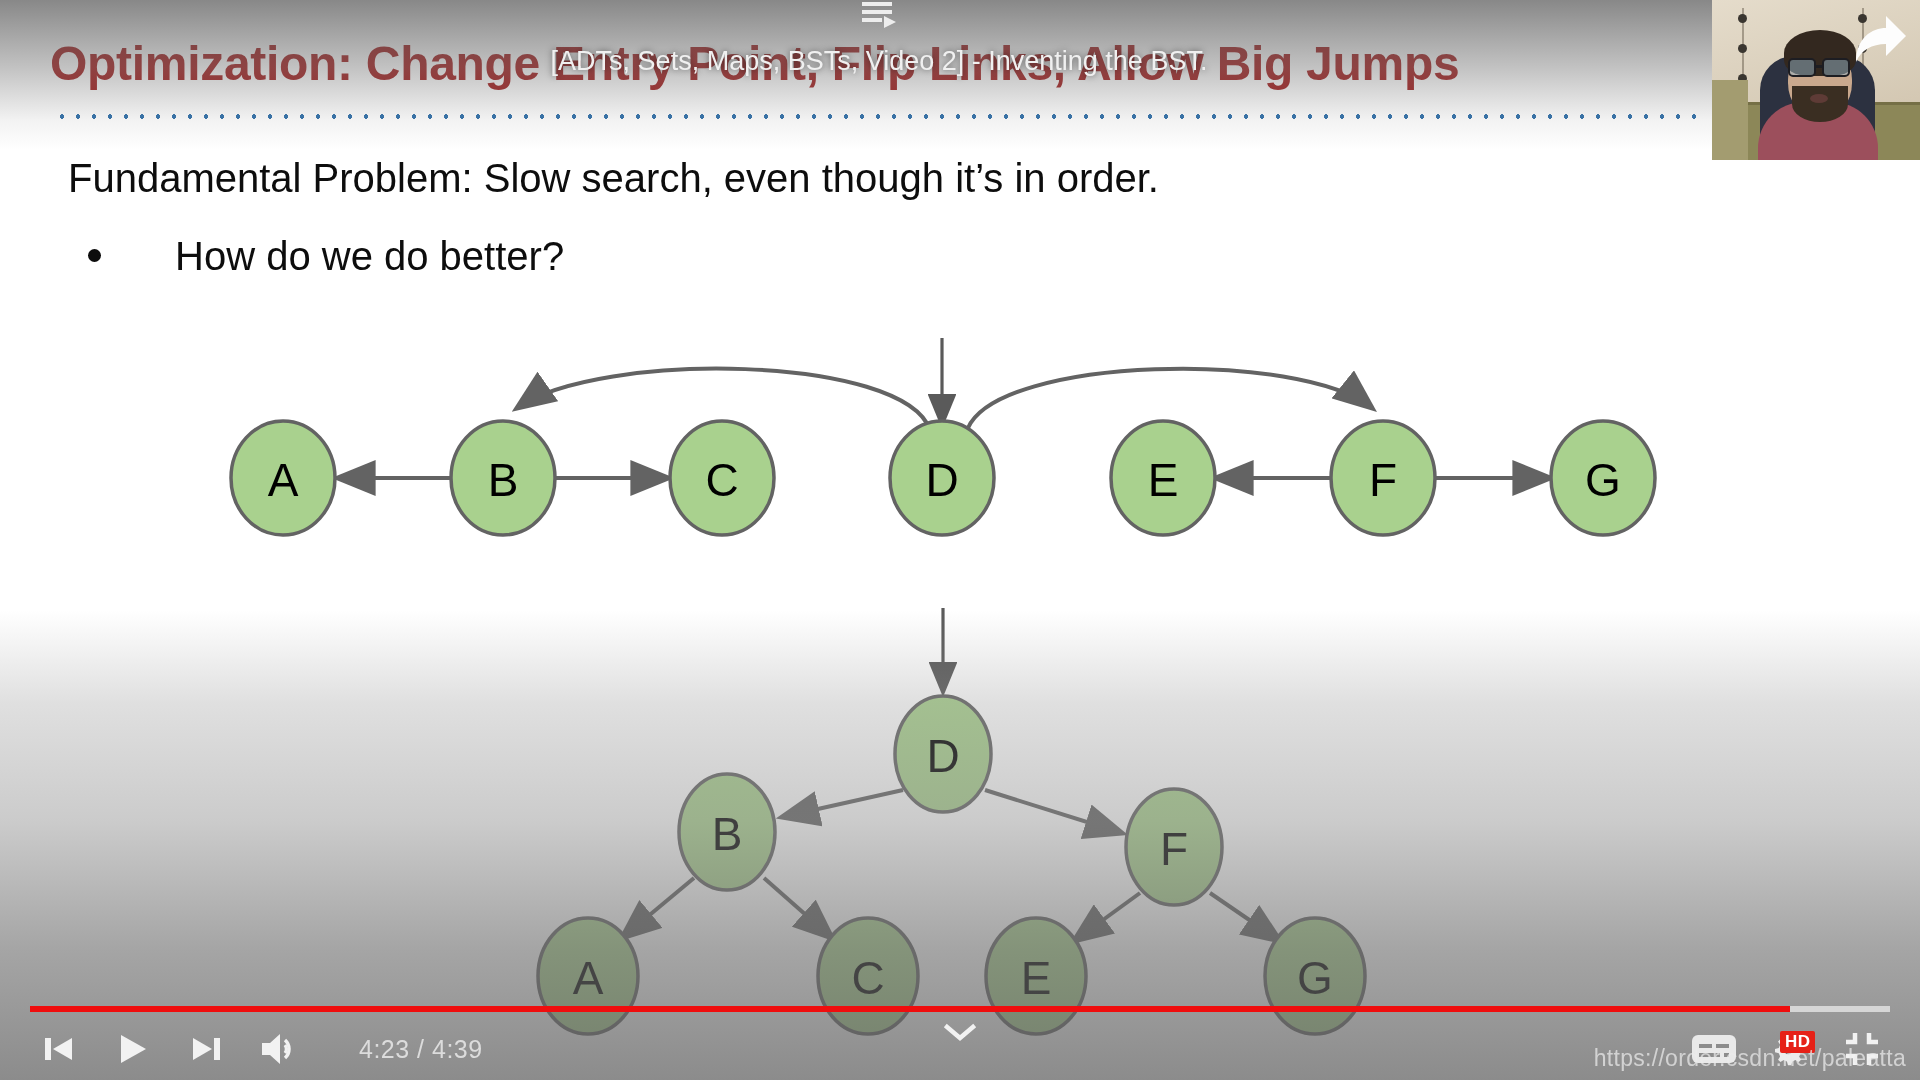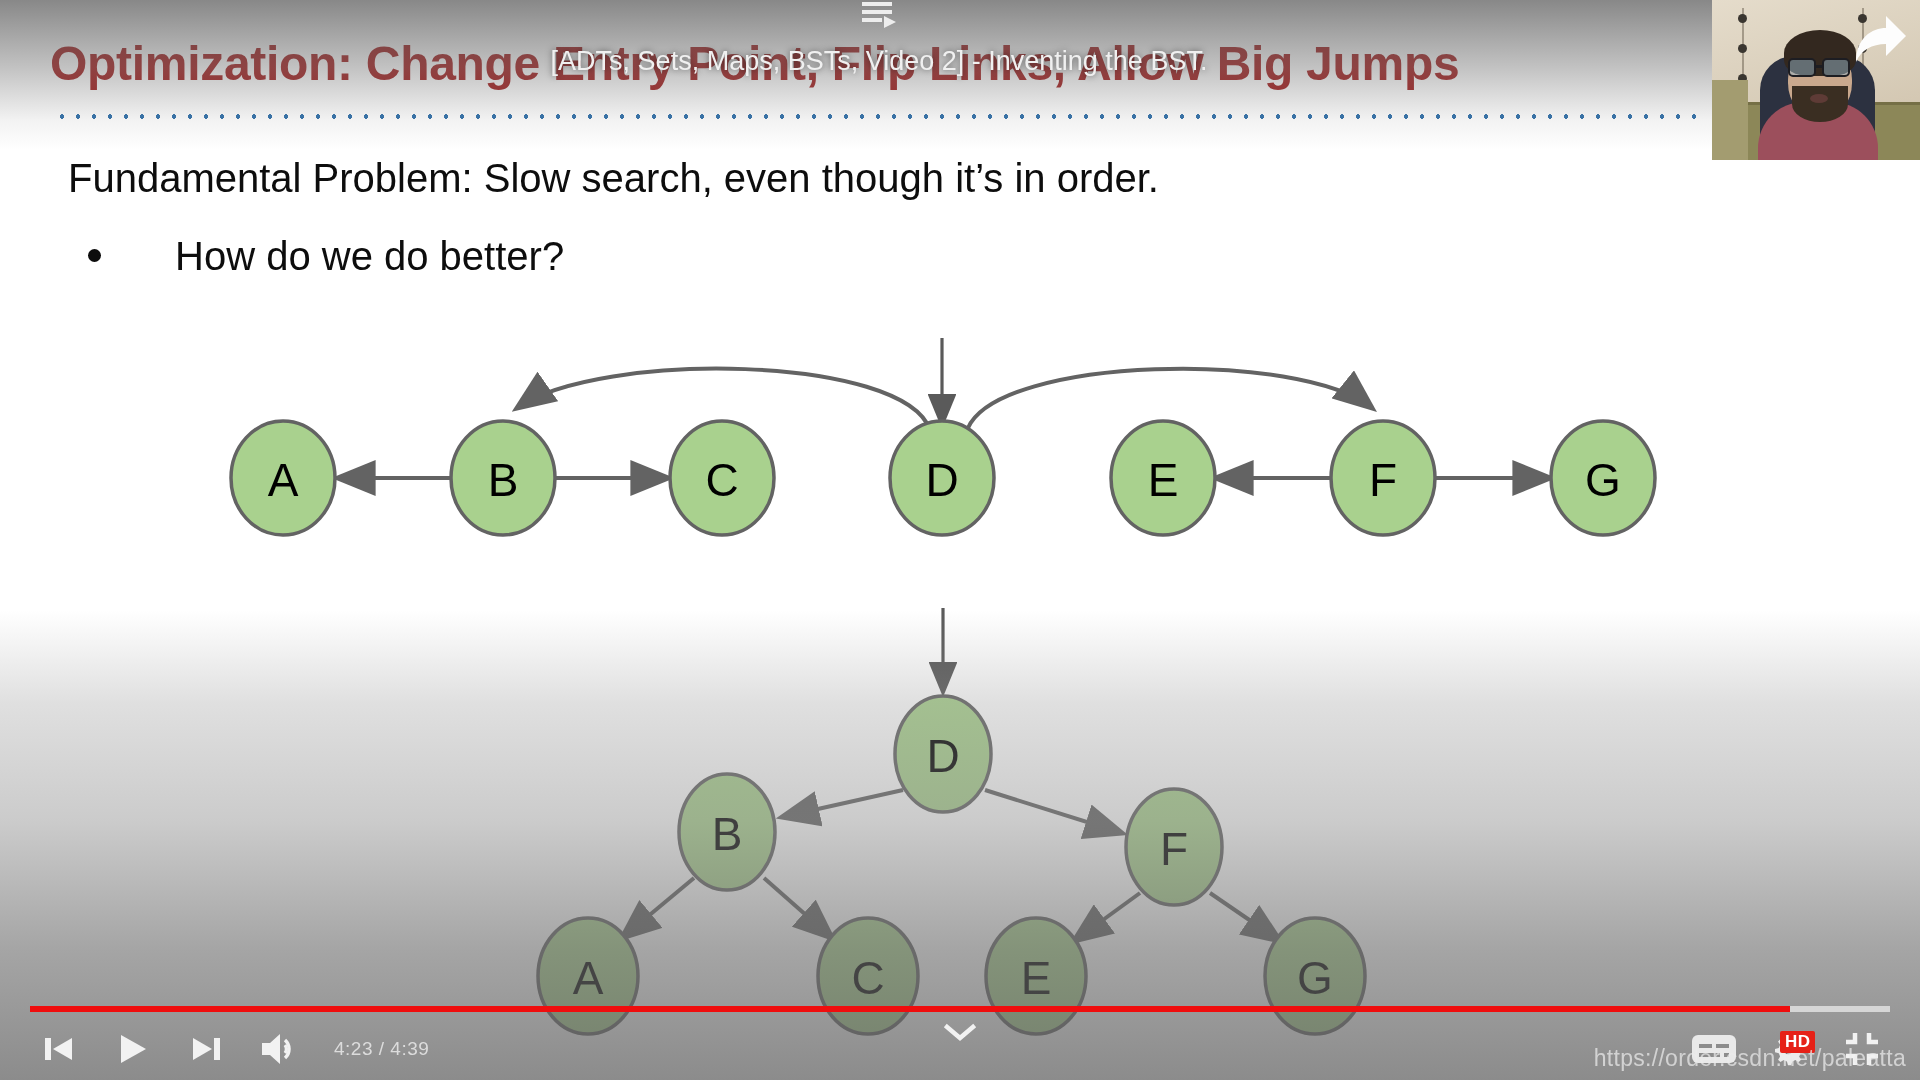--- a/index.html
+++ b/index.html
@@ -166,22 +166,22 @@
     padding: 0 34px;
   }
   .ctrl-btn {
     width: 48px; height: 48px;
     display: flex; align-items: center; justify-content: center;
     margin-right: 26px;
     flex: none;
   }
   #time-display {
     color: #dcdcdc;
-    font-size: 19px;
-    margin-left: 4px;
+    font-size: 25px;
+    margin-left: 29px;
     letter-spacing: 0.5px;
     white-space: nowrap;
   }
   #ctrl-spacer { flex: 1; }
   #expand-chevron {
     position: absolute;
     left: 50%; bottom: 36px;
     transform: translateX(-50%);
     width: 38px; height: 24px;
   }

